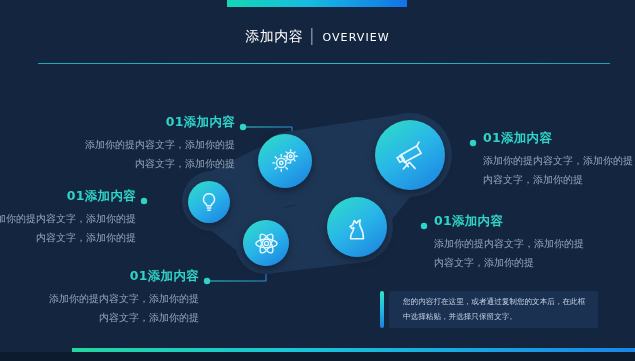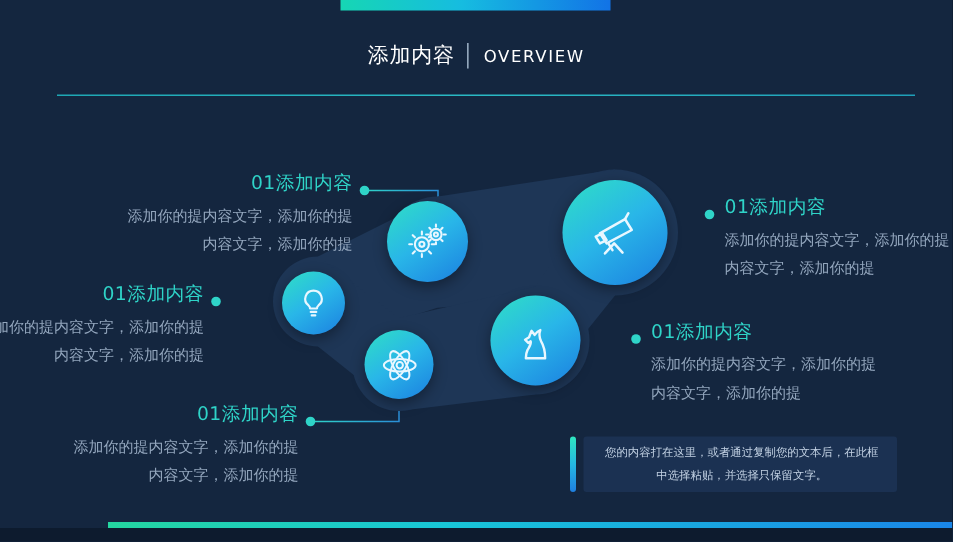--- a/index.html
+++ b/index.html
@@ -47,32 +47,33 @@
     background:linear-gradient(145deg,#2fe0c4 0%,#29b6e8 48%,#1b7fe0 100%);
     box-shadow:0 3px 9px rgba(0,0,0,.38);
     display:flex;align-items:center;justify-content:center;
   }
   .node svg{display:block;}
   
   .blk{position:absolute;width:150px;}
   .blk .hd{
     color:#2fd4c8;font-size:12.5px;letter-spacing:.3px;white-space:nowrap;
     margin-bottom:5px;
+    font-weight:bold;
   }
   .blk .bd{
     color:#93a6bd;font-size:10px;line-height:1.85;
   }
   .blk.r{text-align:right;}
   .blk.l{text-align:left;}
   .blk.r .bd{text-align:right;}
   
   .caption{
     position:absolute;left:389px;top:291px;width:209px;height:37px;
     background:#1b3152;border-radius:2px;
-    display:flex;align-items:center;text-align:center;
+    display:flex;align-items:center;
   }
   .caption .txt{
     color:#c3d2e4;font-size:7.6px;line-height:1.9;padding:0 12px 0 14px;
   }
   .caption-bar{
     position:absolute;left:380px;top:291px;width:4px;height:37px;
     background:linear-gradient(180deg,#2fe6c0 0%,#25b8e2 50%,#1f7fe0 100%);
     border-radius:2px;
   }
 </style>

